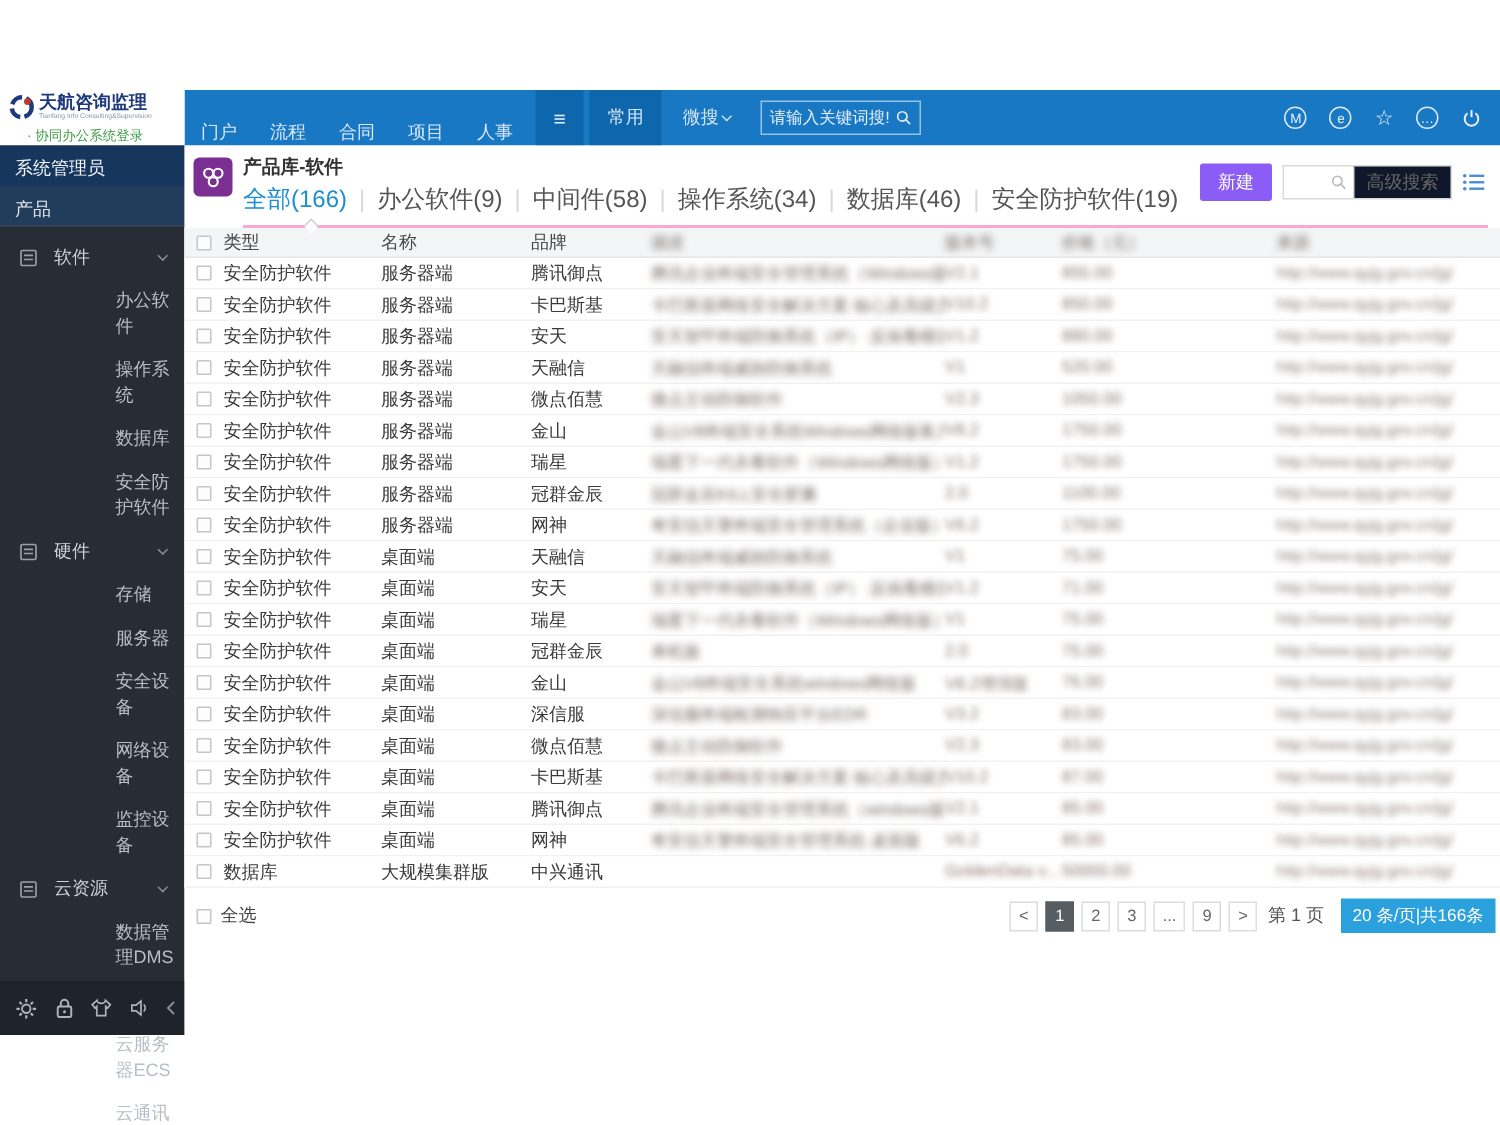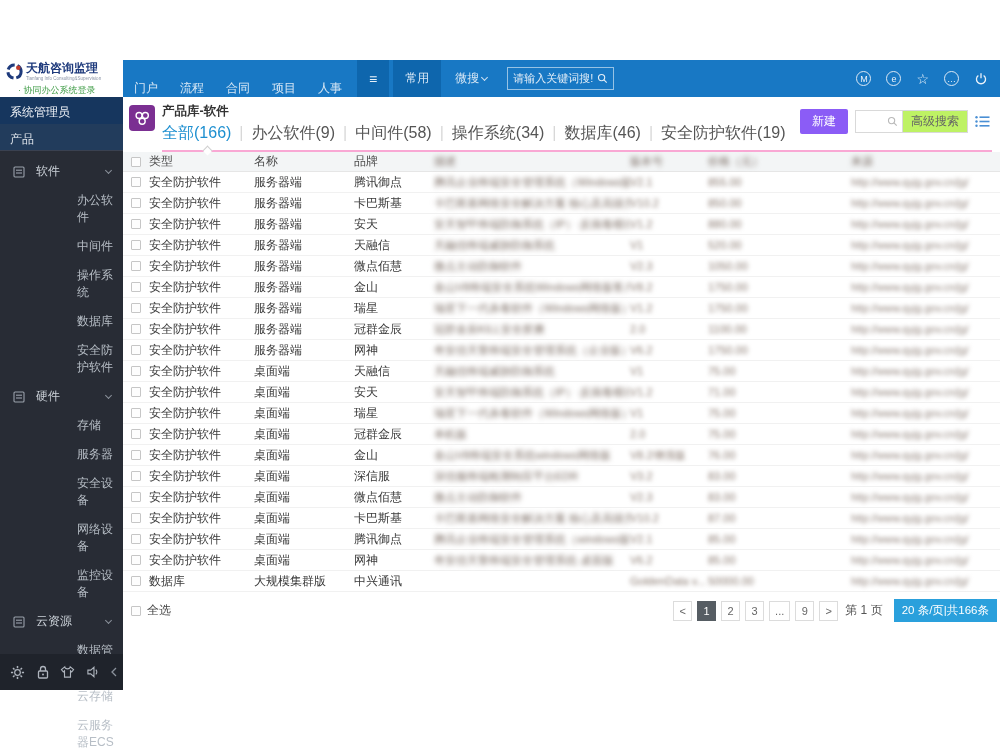--- a/index.html
+++ b/index.html
@@ -47,21 +47,21 @@
   .page-title { font-size:12.5px; font-weight:bold; color:#333; line-height:13px; }
   .tabs-row { border-bottom:2px solid #f9a8d4; padding:5px 0 6px 0; position:relative; font-size:16px; color:#555; }
   .tab { cursor:pointer; }
   .tab.active { color:#1d8fd0; }
   .tab-sep { color:#d8d8d8; margin:0 8px; }
   .caret { position:absolute; bottom:-4px; left:42px; width:7px; height:7px; background:#fff; border-left:1px solid #cfcfcf; border-top:1px solid #cfcfcf; transform:rotate(45deg); }
   .toolbar { position:absolute; right:10px; top:12px; display:flex; align-items:center; gap:7px; }
   .btn-new { background:#8b5cf6; color:#fff; font-size:12px; padding:4px 12px; border:none; border-radius:2px; cursor:pointer; }
   .search-group { display:flex; align-items:center; border:1px solid #d9d9d9; height:23px; background:#fff; }
   .search-group .si { width:46px; height:100%; display:flex; align-items:center; justify-content:flex-end; padding-right:4px; }
-  .adv-btn { border-left:1px solid #d9d9d9; height:100%; display:flex; align-items:center; padding:0 8px; font-size:12px; color:#666; cursor:pointer; background:#bef264; }
+  .adv-btn { border-left:1px solid #d9d9d9; height:100%; display:flex; align-items:center; padding:0 8px; font-size:12px; color:#666; cursor:pointer; background:#0f172a; }
   .list-toggle { display:flex; cursor:pointer; }
 
   
   .grid-row { display:grid; grid-template-columns:26px 105px 100px 80px 196px 78px 143px 1fr; align-items:center; }
   .thead { background:#f3f5f6; height:20px; font-size:12px; color:#4a4a4a; border-bottom:1px solid #e6e6e6; }
   .trow { height:21px; font-size:12px; color:#3a3a3a; border-bottom:1px solid #f1f1f1; background:#fff; }
   .cell { overflow:hidden; white-space:nowrap; padding-right:6px; }
   .cb { width:10px; height:10px; border:1px solid #c6c6c6; border-radius:1px; background:#fdfdfd; margin-left:8px; cursor:pointer; }
   .blur1 { filter:blur(2.4px); color:#7a6b62; font-size:11px; }
   .blur2 { filter:blur(2.1px); color:#8a7a70; font-size:11px; }
@@ -145,21 +145,20 @@
               <svg width="12" height="12" viewBox="0 0 12 12">
                 <rect x="1" y="1" width="10" height="10" rx="1" fill="none" stroke="#9aa1ab" stroke-width="1.1"></rect>
                 <line x1="3" y1="4.2" x2="9" y2="4.2" stroke="#9aa1ab" stroke-width="1.1"></line>
                 <line x1="3" y1="7" x2="9" y2="7" stroke="#9aa1ab" stroke-width="1.1"></line>
               </svg>
             </span>
             <span>软件</span>
             <span class="chev"></span>
           </div>
           <div class="menu-item">办公软件</div>
-          <div class="menu-item">中间件</div>
           <div class="menu-item">操作系统</div>
           <div class="menu-item">数据库</div>
           <div class="menu-item">安全防护软件</div>
           <div class="menu-section">
             <span class="sec-ic">
               <svg width="12" height="12" viewBox="0 0 12 12">
                 <rect x="1" y="1" width="10" height="10" rx="1" fill="none" stroke="#9aa1ab" stroke-width="1.1"></rect>
                 <line x1="3" y1="4.2" x2="9" y2="4.2" stroke="#9aa1ab" stroke-width="1.1"></line>
                 <line x1="3" y1="7" x2="9" y2="7" stroke="#9aa1ab" stroke-width="1.1"></line>
               </svg>

